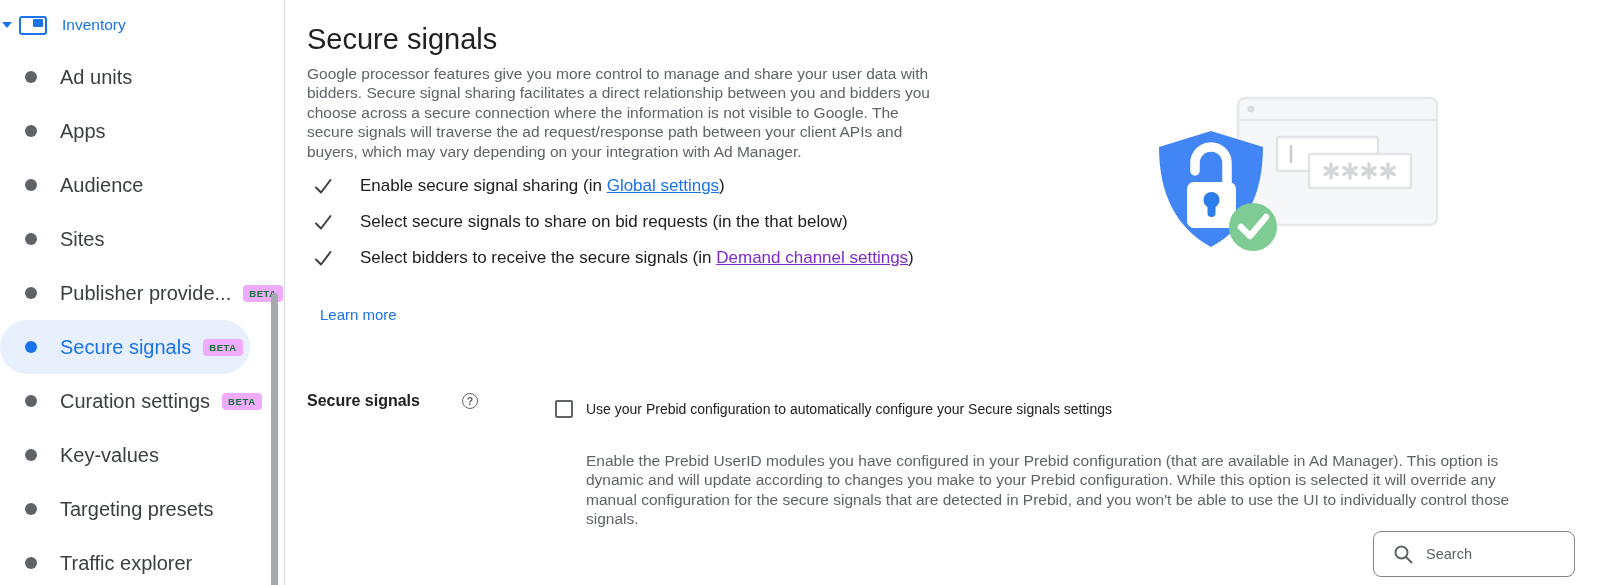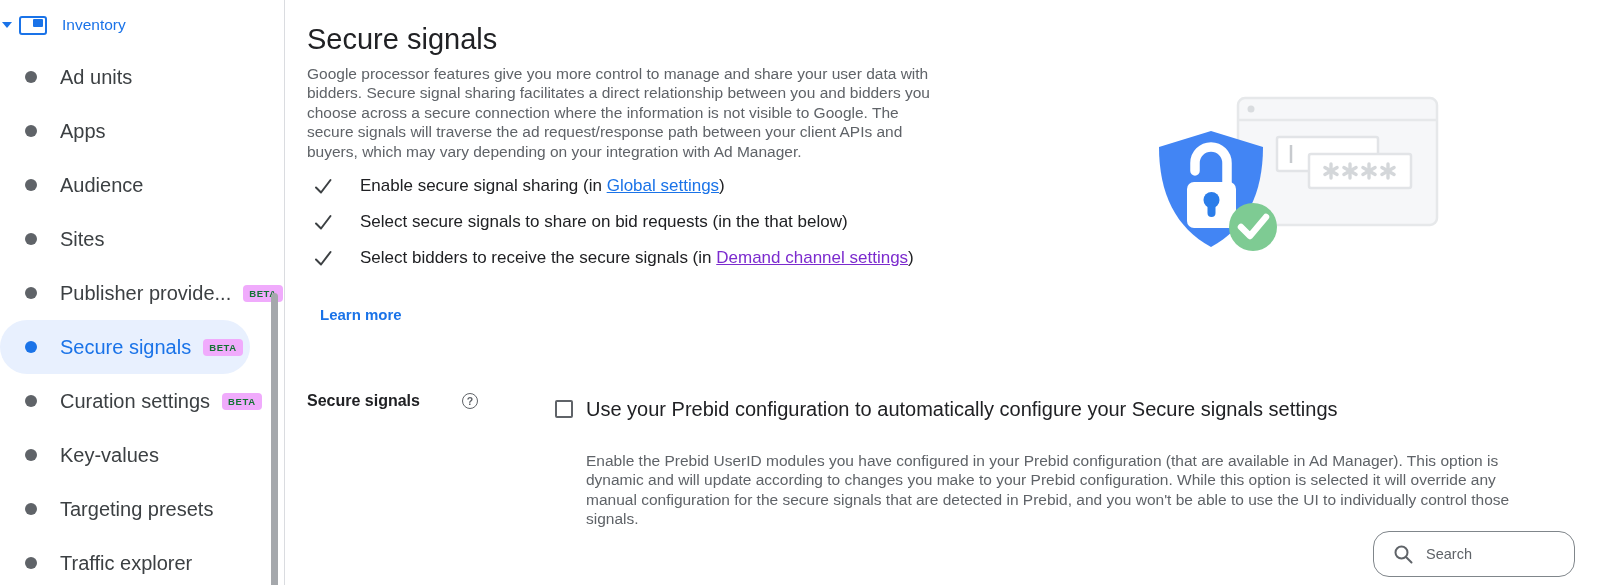--- a/index.html
+++ b/index.html
@@ -74,48 +74,48 @@
   .checklist li {
     height:36px; display:flex; align-items:center; padding-left:6px;
     font-size:17px; color:#202124;
   }
   .checklist .cl-text { margin-left:27px; }
   .check-svg { flex:none; display:block; }
   a.link-blue { color:#1a73e8; text-decoration:underline; cursor:pointer; }
   a.link-purple { color:#7c2bce; text-decoration:underline; cursor:pointer; }
   .learn-more {
     display:inline-block; margin:30px 6px 0 13px; color:#1a73e8;
-    font-size:15px; font-weight:bold; text-decoration:none; cursor:pointer;
+    font-size:15px; font-weight:normal; text-decoration:none; cursor:pointer;
   }
 
   .setting-row { margin-top:66px; display:flex; }
   .label-col { width:248px; flex:none; display:flex; align-items:flex-start; }
   .section-label { font-size:16px; font-weight:bold; line-height:22px; color:#202124; }
   .help-icon {
     margin-left:42px; margin-top:3px; width:16px; height:16px; flex:none;
     border:1.5px solid #5f6368; border-radius:50%;
     display:flex; align-items:center; justify-content:center;
     font-size:10.5px; font-weight:bold; color:#5f6368; cursor:pointer;
   }
   .control-col { flex:1; }
   .checkbox-row { display:flex; align-items:flex-start; margin-top:9px; cursor:pointer; }
   .checkbox {
     width:18px; height:18px; border:2px solid #5f6368; border-radius:2px;
     background:#fff; flex:none; margin-top:1px;
   }
-  .checkbox-label { margin-left:13px; font-size:20px; color:#202124; line-height:20px; }
+  .checkbox-label { margin-left:13px; font-size:14px; color:#202124; line-height:20px; }
   .setting-desc {
     margin-top:32px; margin-left:31px; width:946px;
     font-size:15.5px; line-height:19.4px; color:#5f6368;
   }
 
   
   .search-box {
     position:absolute; left:1373px; top:531px; width:202px; height:46px;
-    border:1.5px solid #80868b; border-radius:16px; background:#fff;
+    border:1.5px solid #80868b; border-radius:8px; background:#fff;
     display:flex; align-items:center; padding-left:19px;
   }
   .search-box input {
     border:none; outline:none; margin-left:12px; width:140px;
     font-family:"Liberation Sans", sans-serif; font-size:14.5px; color:#202124;
   }
   .search-box input::placeholder { color:#5f6368; opacity:1; }
 
   
   .illustration { position:absolute; left:1150px; top:88px; }

